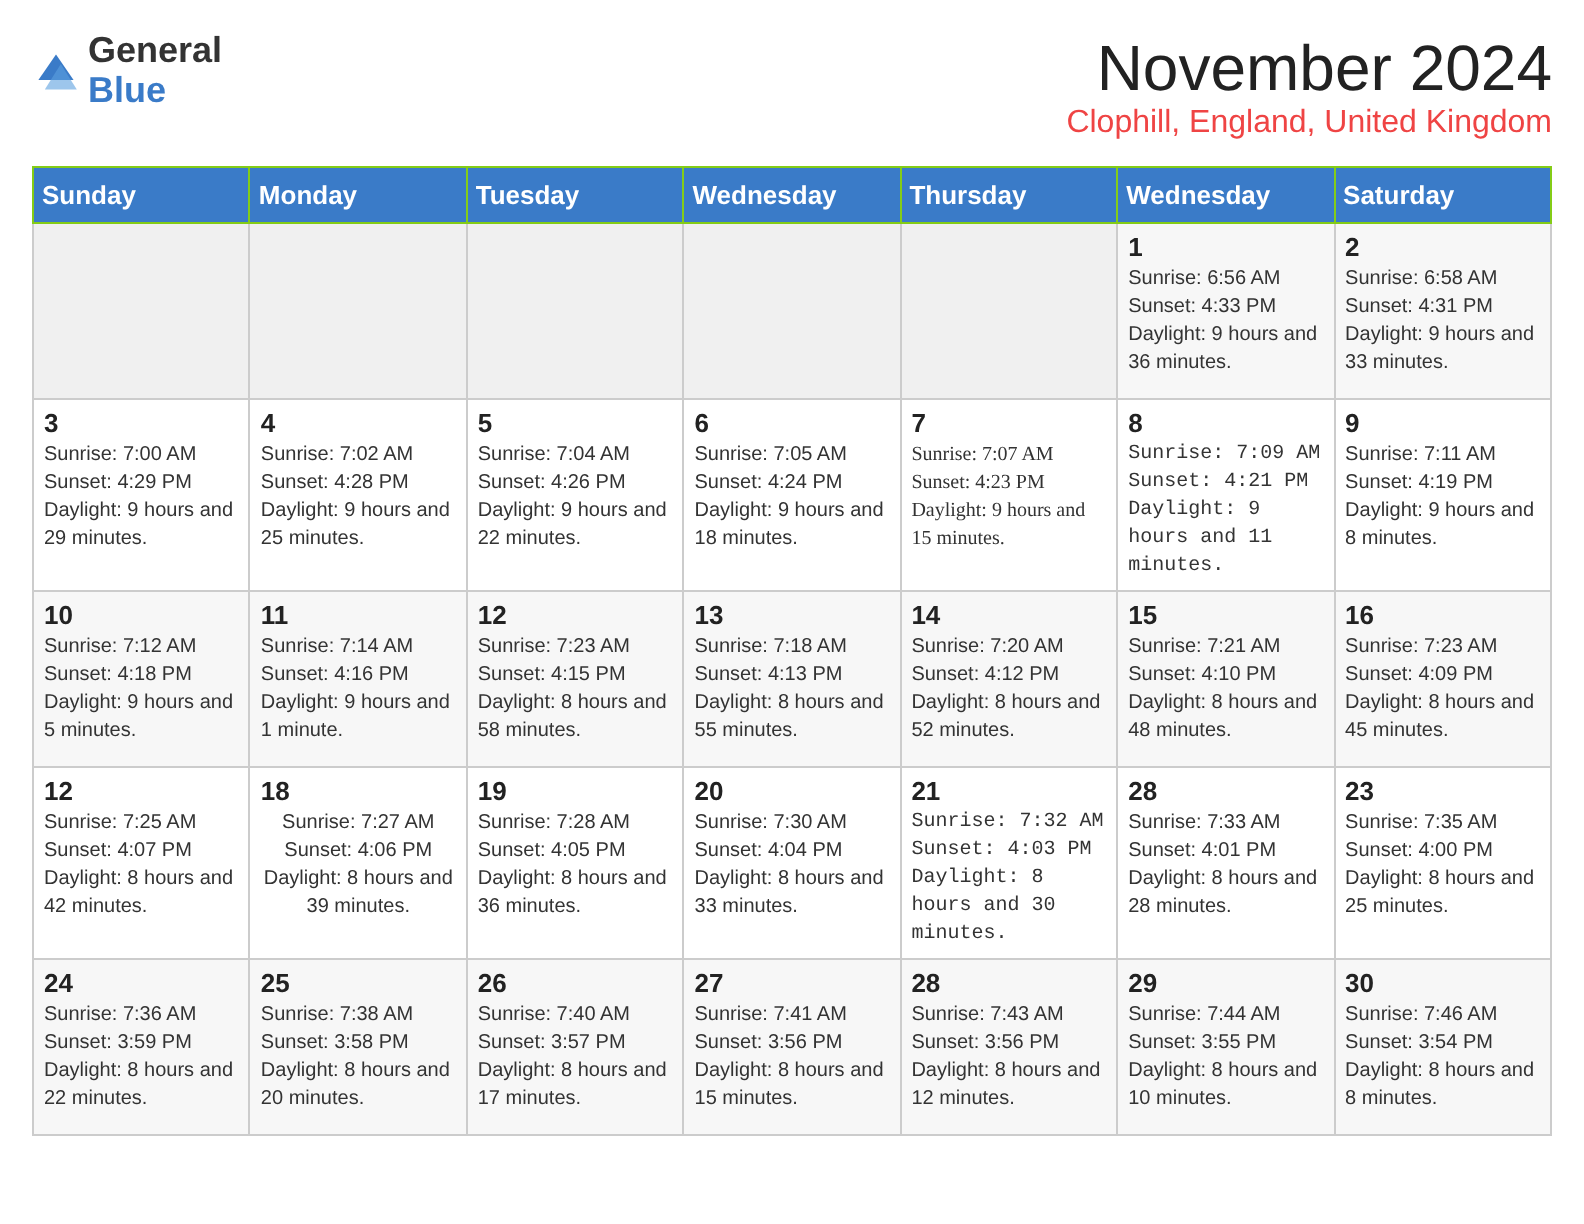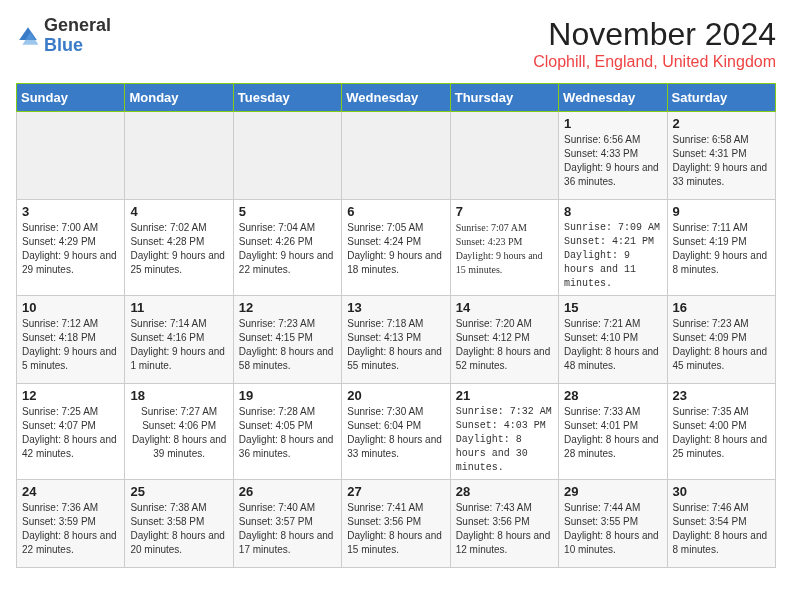--- a/index.html
+++ b/index.html
@@ -244,21 +244,21 @@
         </td>
         <td>
           <span class="day-number">19</span>
           <div class="day-info" style="white-space: pre-line;">Sunrise: 7:28 AM
 Sunset: 4:05 PM
 Daylight: 8 hours and 36 minutes.</div>
         </td>
         <td>
           <span class="day-number">20</span>
           <div class="day-info" style="white-space: pre-line;">Sunrise: 7:30 AM
-Sunset: 6:04 PM
+Sunset: 4:04 PM
 Daylight: 8 hours and 33 minutes.</div>
         </td>
         <td>
           <span class="day-number">21</span>
           <div class="day-info" style="white-space: pre-line; font-family: Liberation Mono, monospace;">Sunrise: 7:32 AM
 Sunset: 4:03 PM
 Daylight: 8 hours and 30 minutes.</div>
         </td>
         <td>
           <span class="day-number">28</span>

